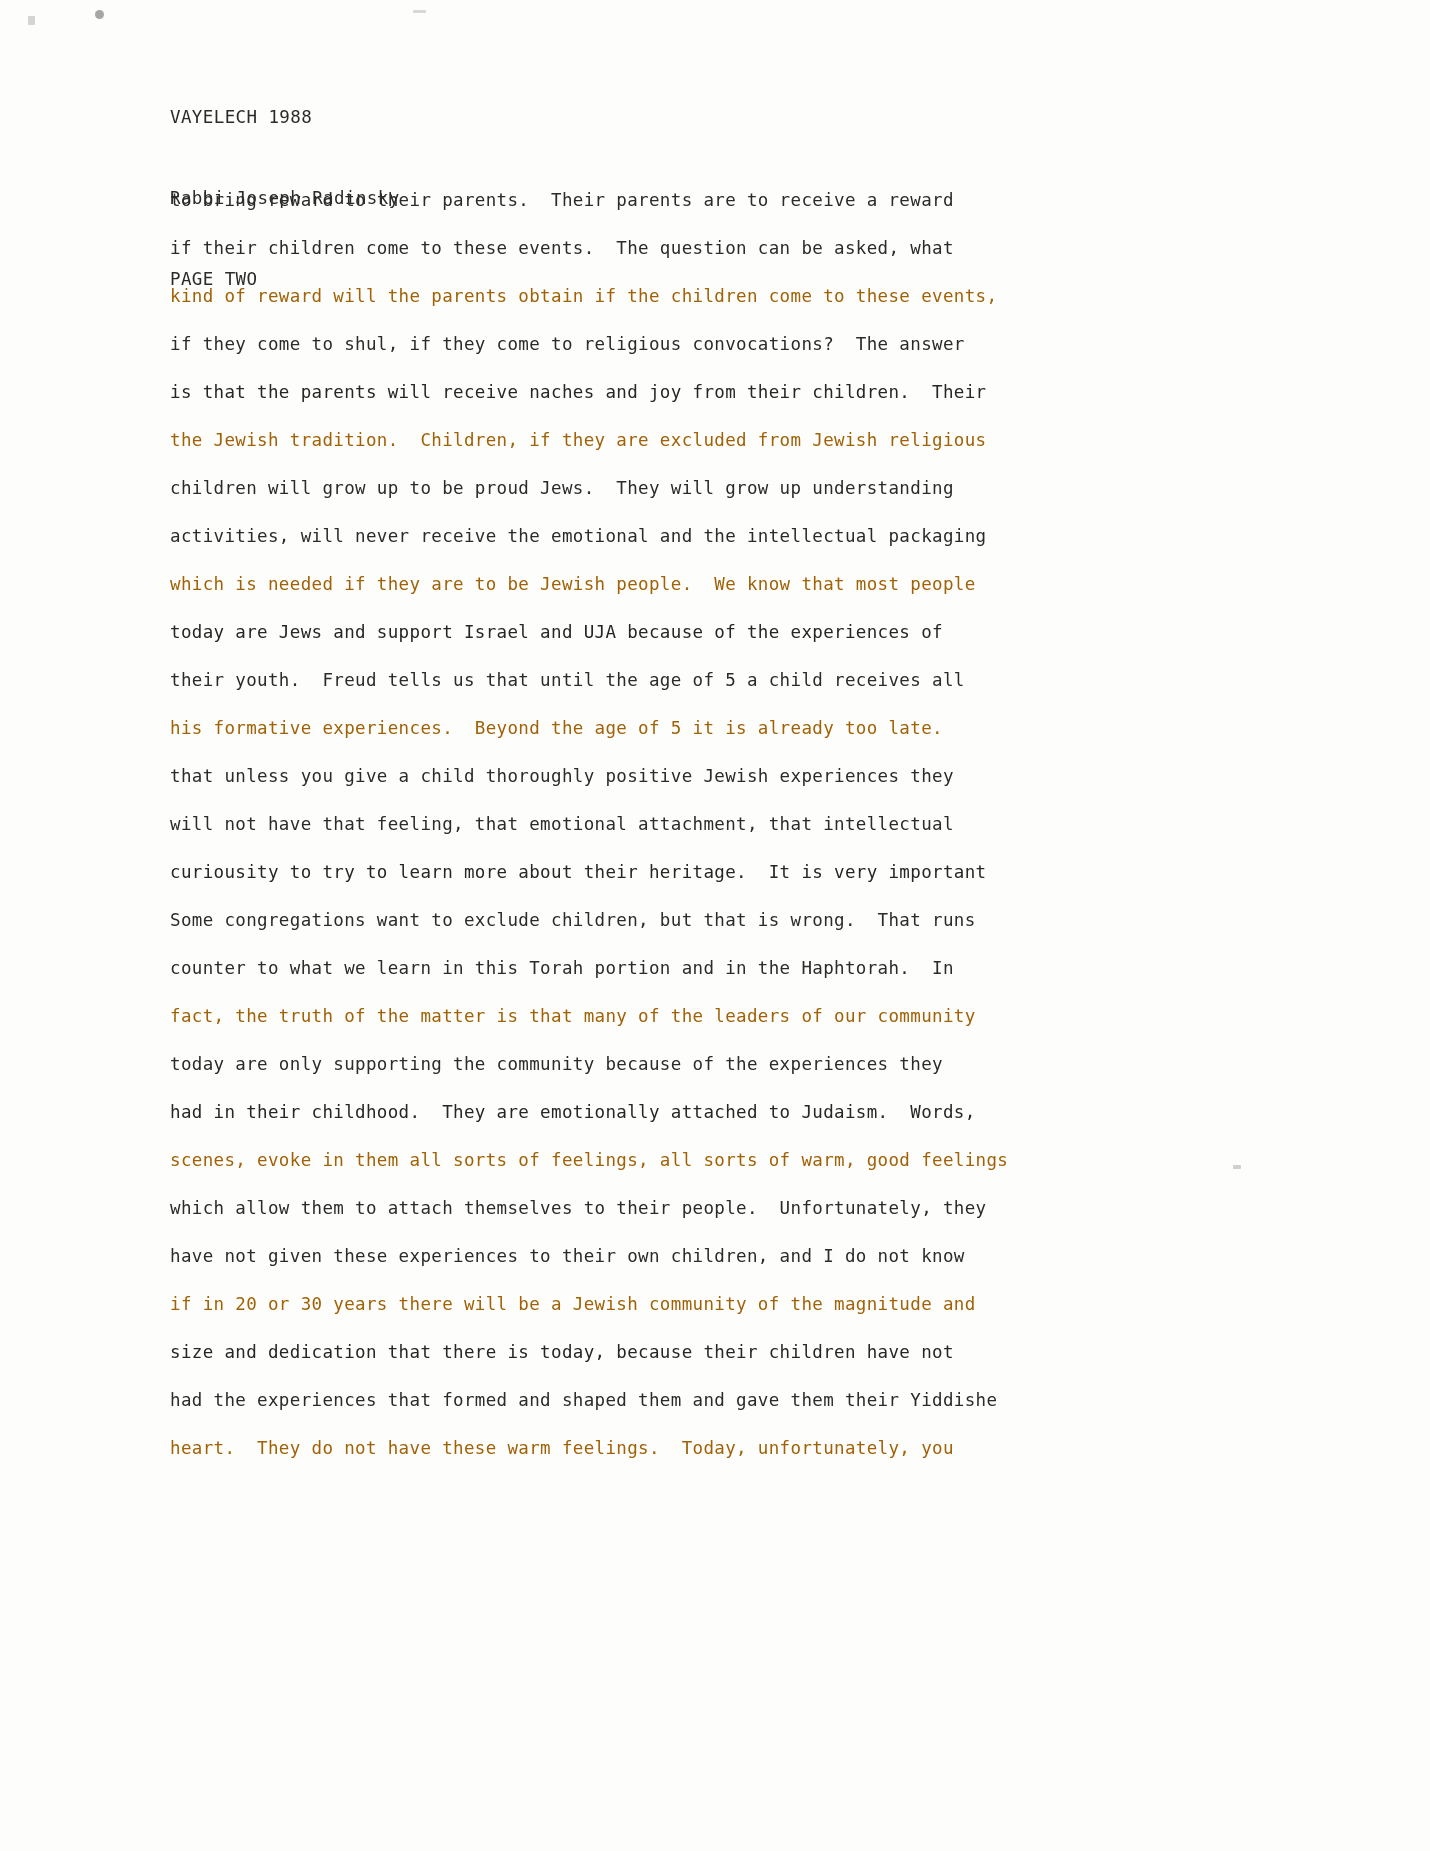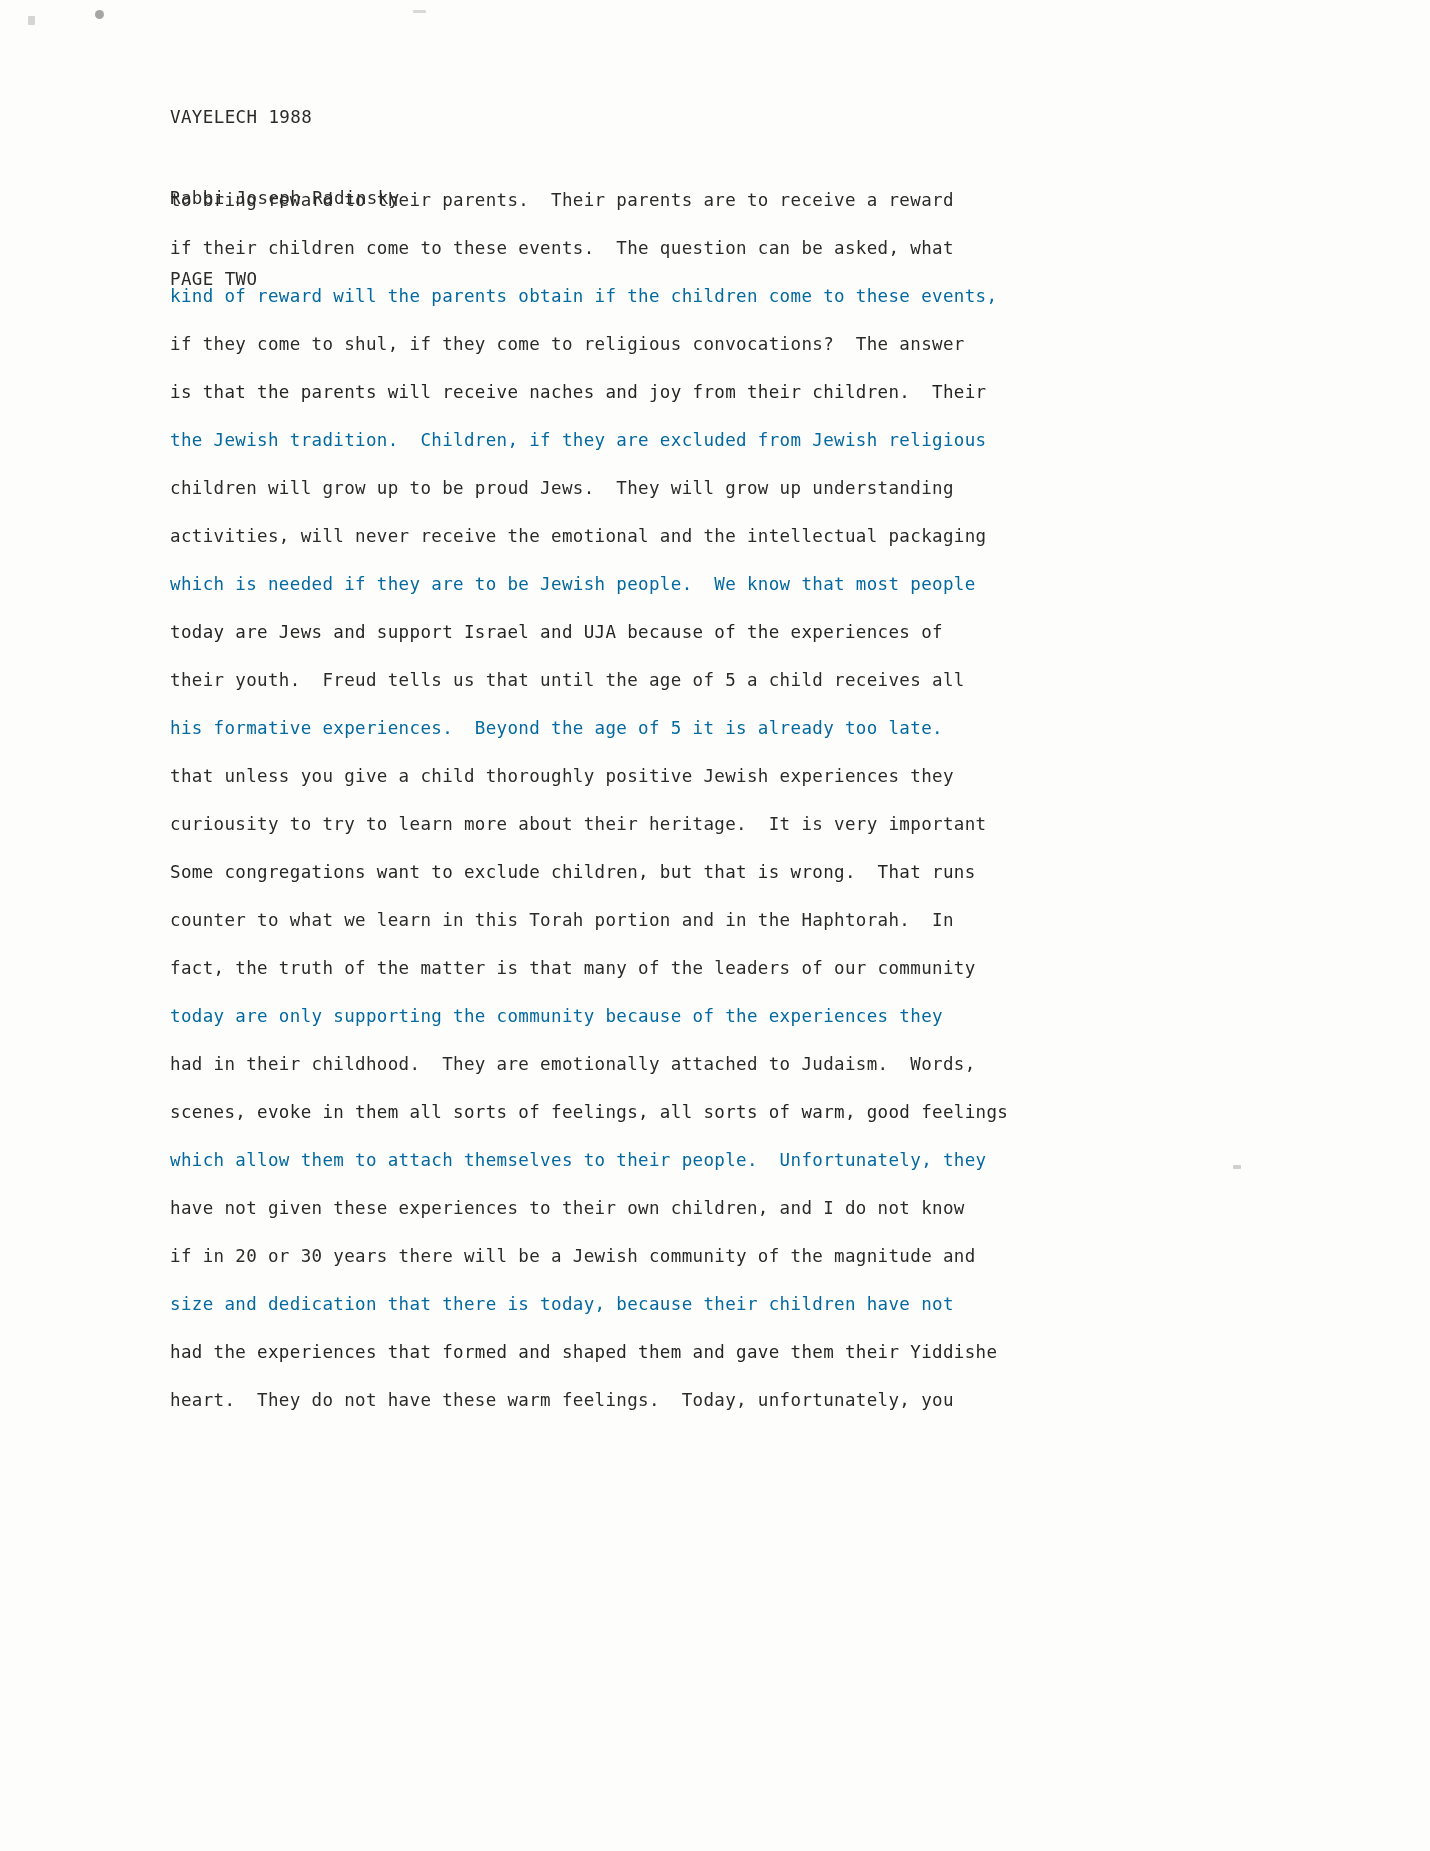--- a/index.html
+++ b/index.html
@@ -49,21 +49,21 @@
     width: 1180px;
     font-size: 17.5px;
     letter-spacing: .35px;
   }
   .body-text .line {
     height: 48px;
     line-height: 48px;
     white-space: pre;
   }
   
-  .body-text .line:nth-child(3n) { color: #0369a1; }
+  .body-text .line:nth-child(3n) { color: #a16207; }
   .body-text .line:nth-child(5n) { color: #262626; }
 </style>
 </head>
 <body>
 
 <div class="page">
 
   <span class="speck s1"></span>
   <span class="speck s2"></span>
   <span class="speck s3"></span>
@@ -82,20 +82,21 @@
       <div class="line">if they come to shul, if they come to religious convocations?  The answer</div>
       <div class="line">is that the parents will receive naches and joy from their children.  Their</div>
       <div class="line">the Jewish tradition.  Children, if they are excluded from Jewish religious</div>
       <div class="line">children will grow up to be proud Jews.  They will grow up understanding</div>
       <div class="line">activities, will never receive the emotional and the intellectual packaging</div>
       <div class="line">which is needed if they are to be Jewish people.  We know that most people</div>
       <div class="line">today are Jews and support Israel and UJA because of the experiences of</div>
       <div class="line">their youth.  Freud tells us that until the age of 5 a child receives all</div>
       <div class="line">his formative experiences.  Beyond the age of 5 it is already too late.</div>
       <div class="line">that unless you give a child thoroughly positive Jewish experiences they</div>
+      <div class="line">will not have that feeling, that emotional attachment, that intellectual</div>
       <div class="line">curiousity to try to learn more about their heritage.  It is very important</div>
       <div class="line">Some congregations want to exclude children, but that is wrong.  That runs</div>
       <div class="line">counter to what we learn in this Torah portion and in the Haphtorah.  In</div>
       <div class="line">fact, the truth of the matter is that many of the leaders of our community</div>
       <div class="line">today are only supporting the community because of the experiences they</div>
       <div class="line">had in their childhood.  They are emotionally attached to Judaism.  Words,</div>
       <div class="line">scenes, evoke in them all sorts of feelings, all sorts of warm, good feelings</div>
       <div class="line">which allow them to attach themselves to their people.  Unfortunately, they</div>
       <div class="line">have not given these experiences to their own children, and I do not know</div>
       <div class="line">if in 20 or 30 years there will be a Jewish community of the magnitude and</div>

